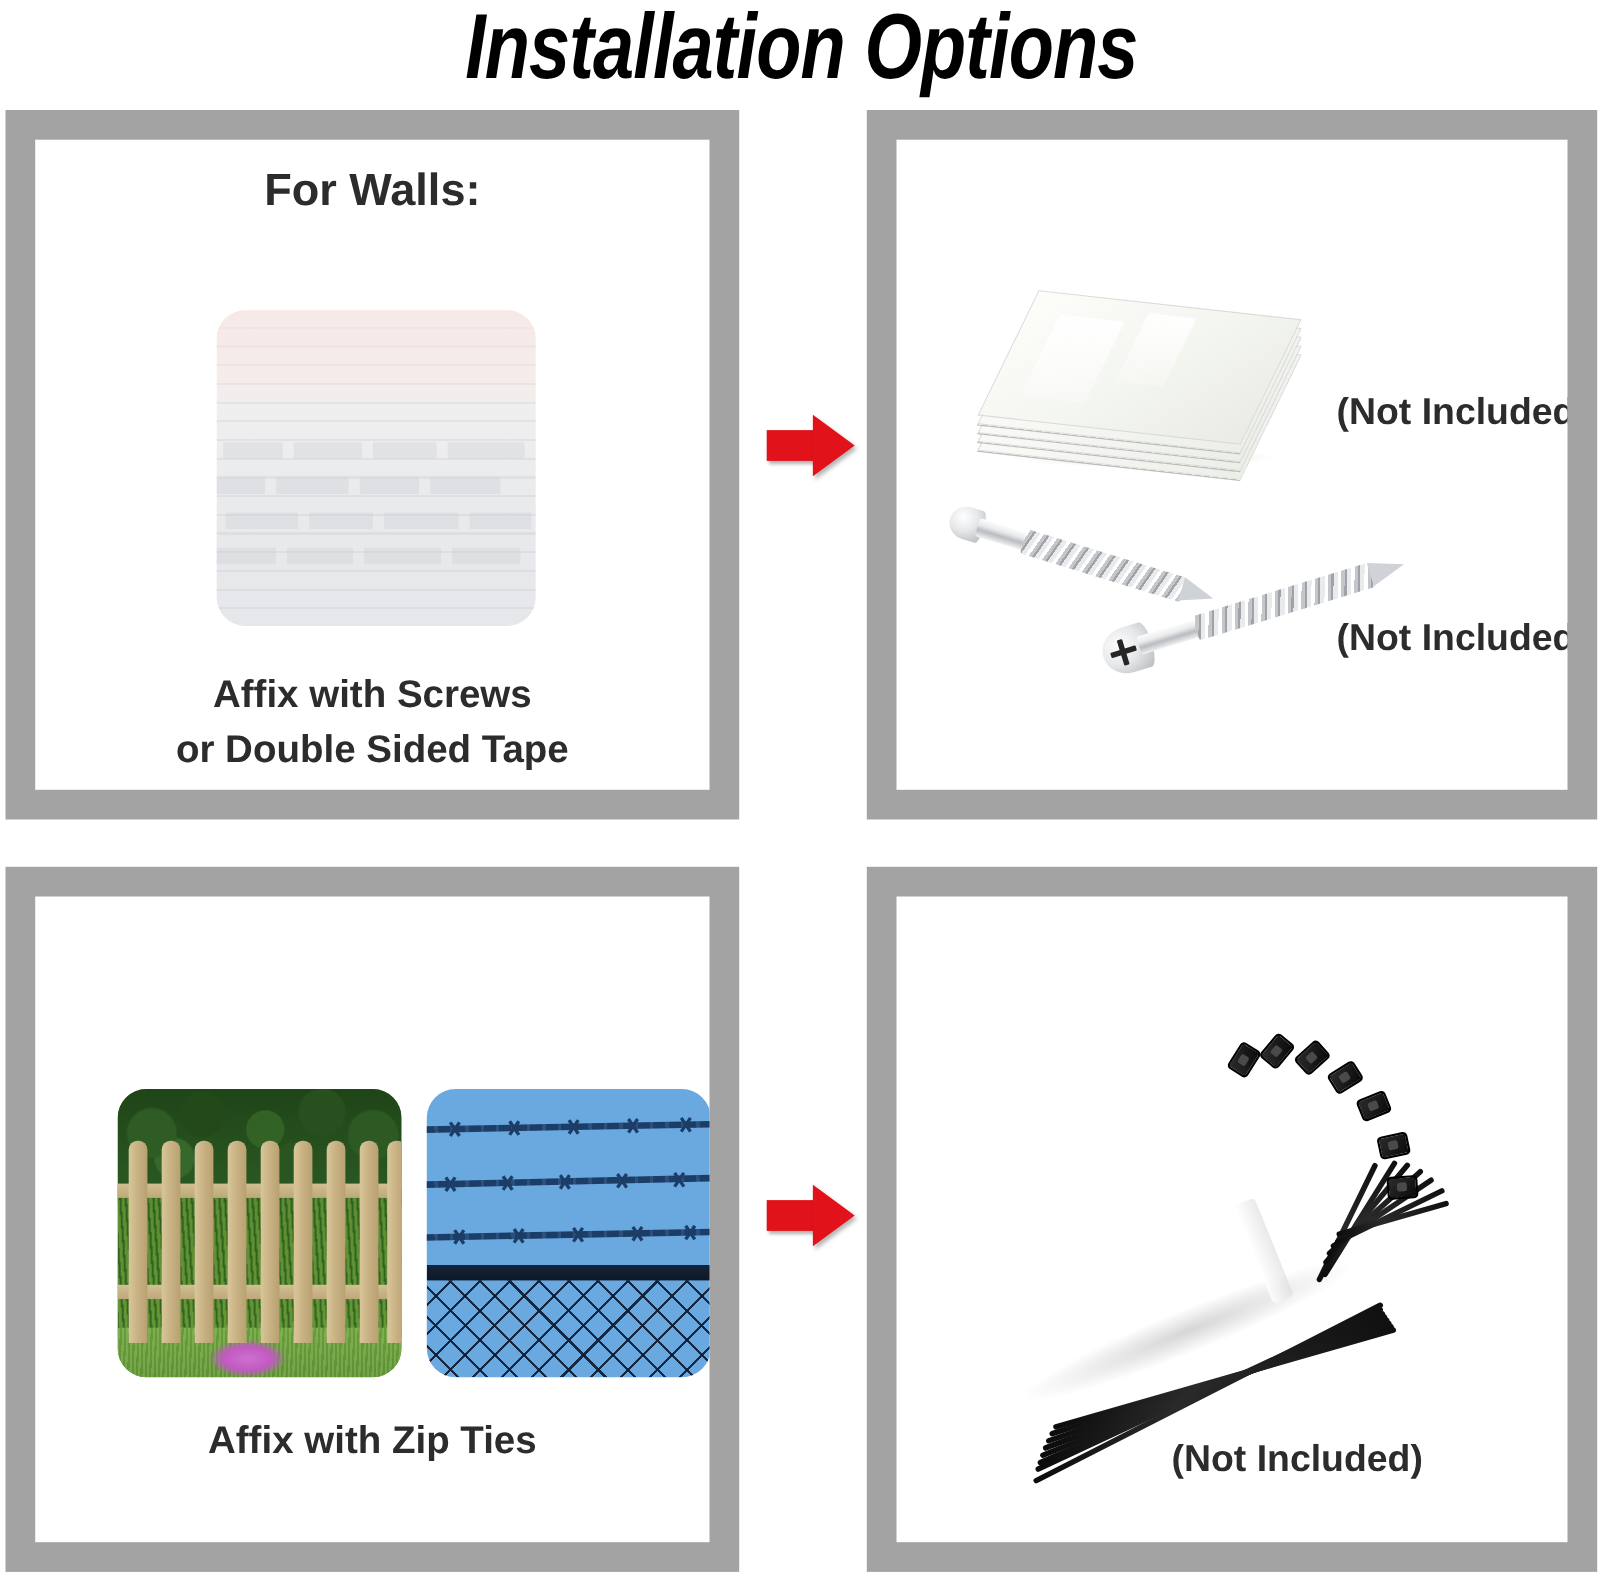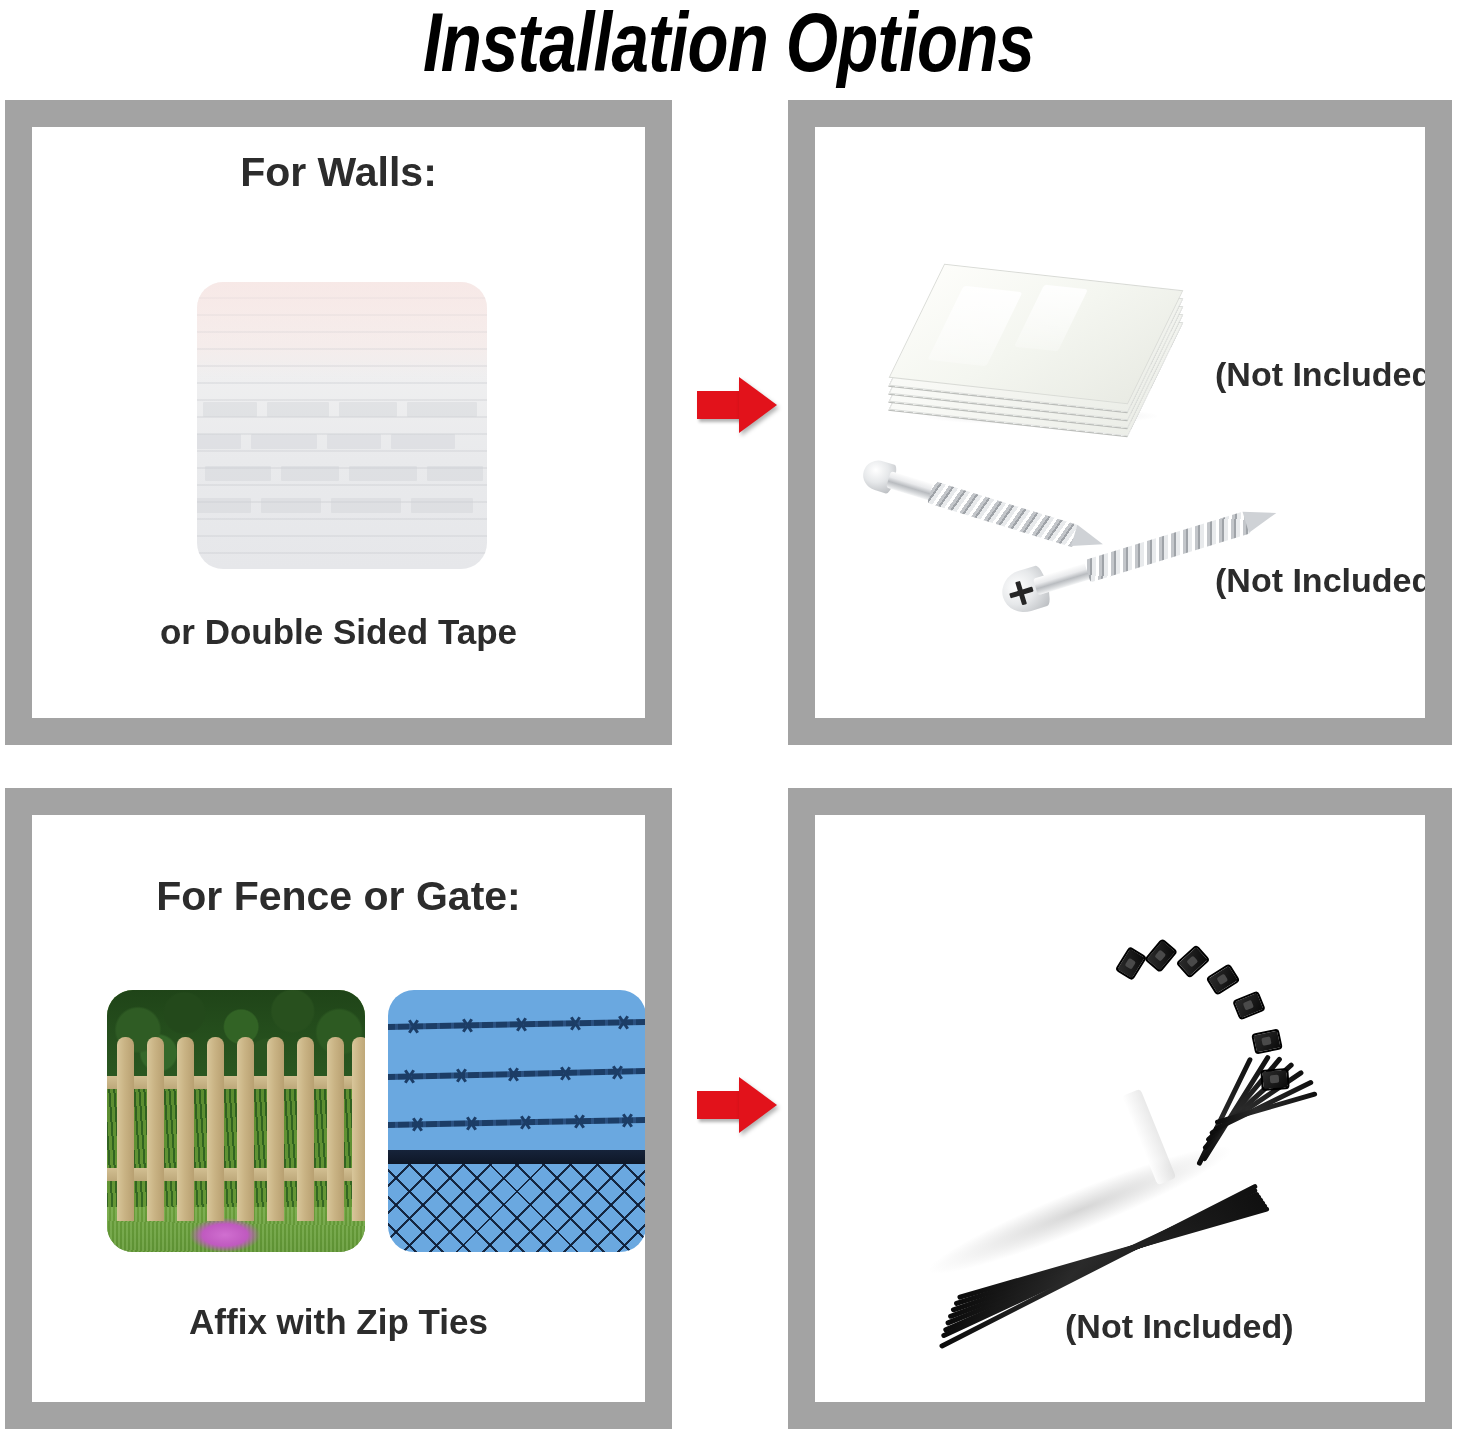--- a/index.html
+++ b/index.html
@@ -217,20 +217,21 @@
       <div class="brk" style="left:152px;top:184px;width:68px;"></div>
       <div class="brk" style="left:230px;top:184px;width:56px;"></div>
       <div class="brk" style="left:-10px;top:216px;width:64px;"></div>
       <div class="brk" style="left:64px;top:216px;width:60px;"></div>
       <div class="brk" style="left:134px;top:216px;width:70px;"></div>
       <div class="brk" style="left:214px;top:216px;width:62px;"></div>
       <div class="tint"></div>
     </div>
 
     <div class="panel-cap" style="top:480px;">
+      <div>Affix with Screws</div>
       <div>or Double Sided Tape</div>
     </div>
 
   </div>
 </div>
 
 <div class="panel" id="panel-tr">
   <div class="panel-inner">
 
     <div class="tape">
@@ -262,21 +263,20 @@
     </div>
 
     <div class="ni-label" style="left:400px;top:434px;">(Not Included)</div>
 
   </div>
 </div>
 
 <div class="panel" id="panel-bl">
   <div class="panel-inner">
 
-    <div class="panel-head" style="top:58px;">For Fence or Gate:</div>
 
     <div class="ph" id="fence-wood">
       <div class="hedge"></div>
       <div class="grassbg"></div>
       <div class="lawn"></div>
       <div class="flower"></div>
       <div class="rail" style="top:33%;"></div>
       <div class="rail" style="top:68%;"></div>
       <div class="picket" style="left:10px;"></div>
       <div class="picket" style="left:40px;"></div>
@@ -308,21 +308,21 @@
       <div class="barb" style="left:22px;top:128px;"></div>
       <div class="barb" style="left:76px;top:127px;"></div>
       <div class="barb" style="left:130px;top:126px;"></div>
       <div class="barb" style="left:184px;top:125px;"></div>
       <div class="barb" style="left:232px;top:124px;"></div>
 
       <div class="toprail" style="top:160px;"></div>
       <div class="chain" style="top:174px;height:88px;"></div>
     </div>
 
-    <div class="panel-cap" style="top:470px;margin-top:12px;">
+    <div class="panel-cap" style="top:470px;">
       <div>Affix with Zip Ties</div>
     </div>
 
   </div>
 </div>
 
 <div class="panel" id="panel-br">
   <div class="panel-inner">
 
     <div class="zip">

